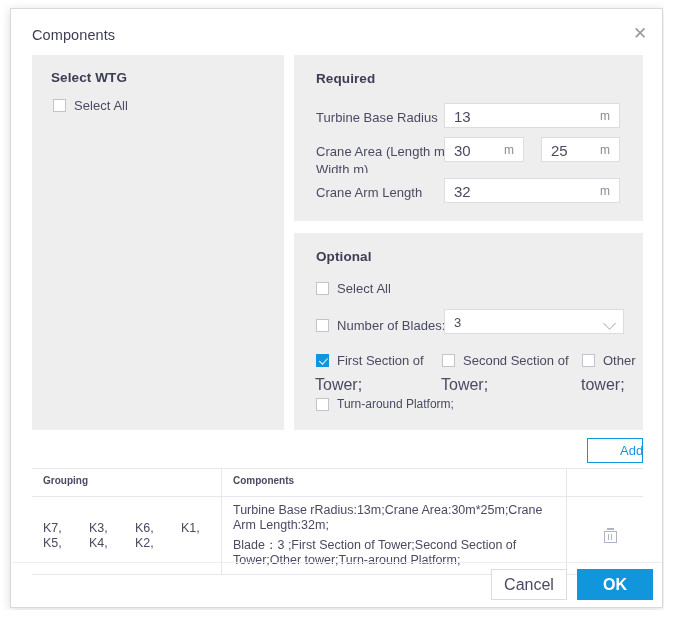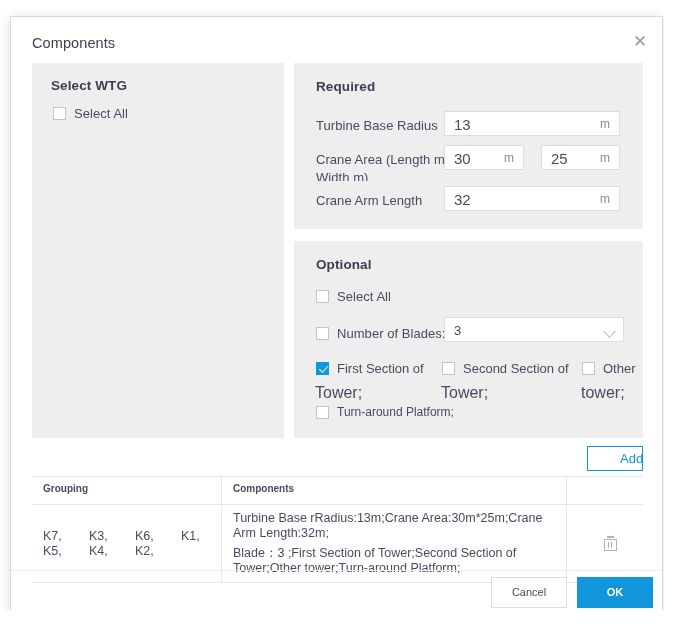--- a/index.html
+++ b/index.html
@@ -19,21 +19,20 @@
     position: absolute;
     left: 10px;
     top: 8px;
     width: 653px;
     height: 600px;
     background: #ffffff;
     border: 1px solid #d9d9d9;
     box-sizing: border-box;
     box-shadow: 0 2px 10px rgba(0,0,0,0.14);
     overflow: hidden;
-    margin-top: 8px;
   }
 
   
   .dlg-title {
     position: absolute;
     left: 21px;
     top: 18px;
     font-size: 14.5px;
     color: #3d3d54;
     letter-spacing: .1px;
@@ -307,21 +306,21 @@
   #footer-sep {
     position: absolute;
     left: 0; top: 553px;
     width: 100%;
     height: 1px;
     background: #eeeef2;
   }
   .btn {
     position: absolute;
     height: 31px;
-    font-size: 11px;
+    font-size: 16px;
     line-height: 29px;
     text-align: center;
     box-sizing: border-box;
     cursor: pointer;
     font-family: "Liberation Sans", sans-serif;
   }
   #cancel-btn {
     left: 480px; top: 560px;
     width: 76px;
     border: 1px solid #dcdce3;

